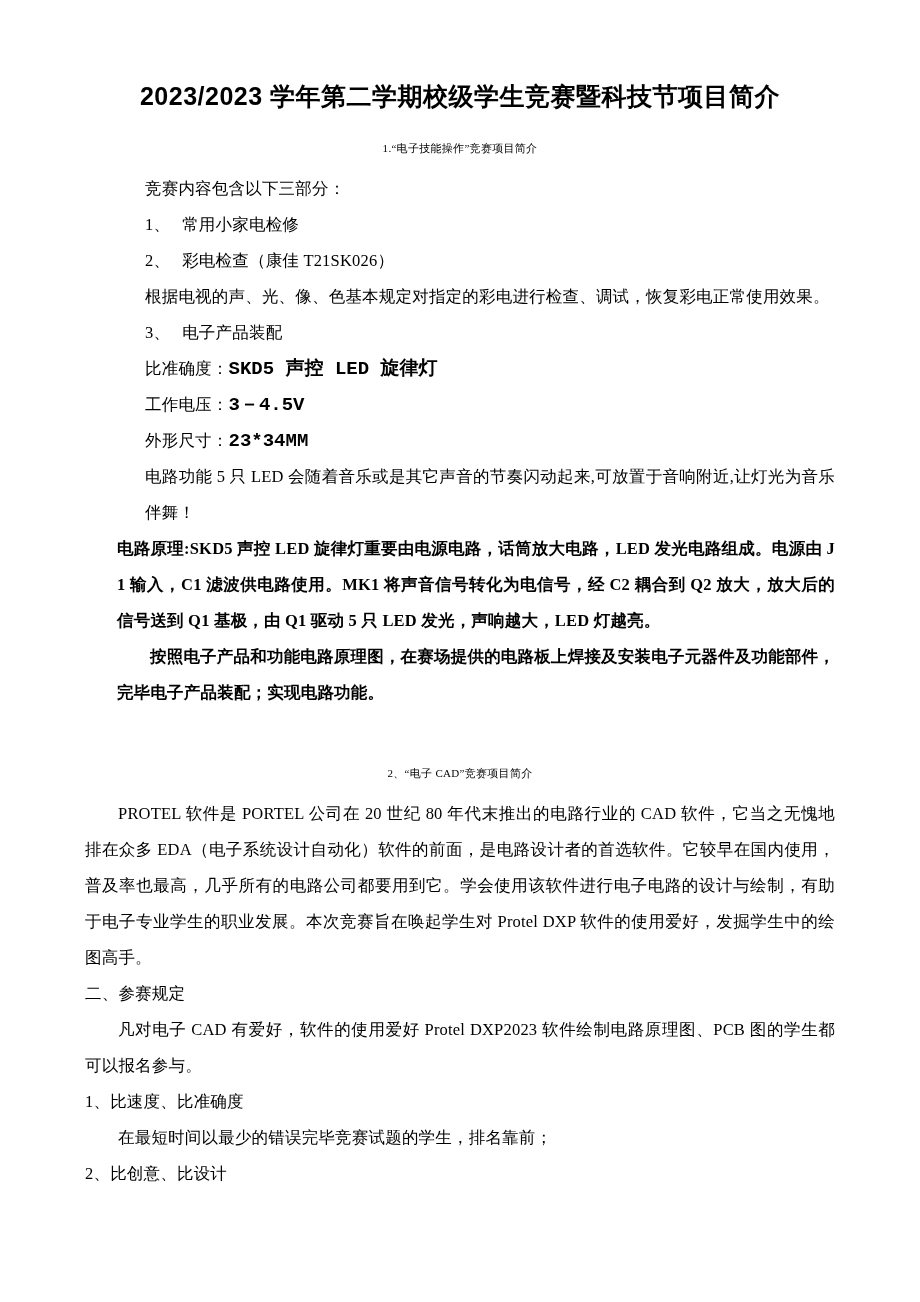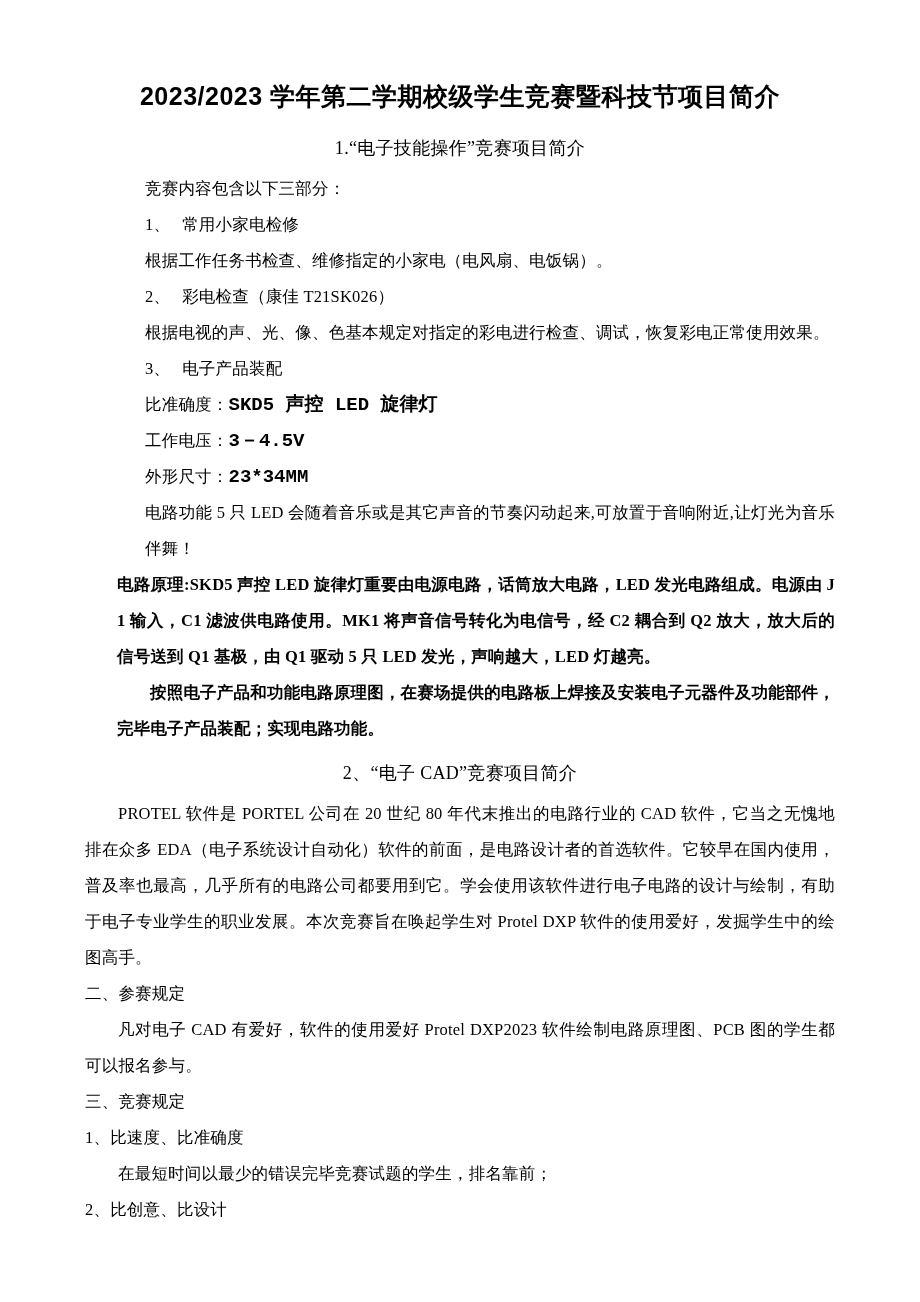--- a/index.html
+++ b/index.html
@@ -41,21 +41,21 @@
   .section {
     position: absolute;
     left: 85px;
     width: 750px;
   }
   #section-1 { top: 133px; }
   #section-2 { top: 758px; }
 
   .section-heading {
     text-align: center;
-    font-size: 18px;
+    font-size: 11px;
     line-height: 30px;
     margin: 0 0 8px 0;
     letter-spacing: 0.3px;
   }
 
   
   .indent-block { padding-left: 28px; margin-left: 32px; }
 
   p.line {
     margin: 0;
@@ -90,21 +90,20 @@
   <div class="section" id="section-1">
 
     <div class="section-heading">1.“电子技能操作”竞赛项目简介</div>
 
     <div class="indent-block">
 
       <p class="line">竞赛内容包含以下三部分：</p>
 
       <p class="line numbered"><span>1、</span><span class="num-gap"></span><span>常用小家电检修</span></p>
 
-      <p class="line">根据工作任务书检查、维修指定的小家电（电风扇、电饭锅）。</p>
 
       <p class="line numbered"><span>2、</span><span class="num-gap"></span><span>彩电检查（康佳 T21SK026）</span></p>
 
       <p class="line">根据电视的声、光、像、色基本规定对指定的彩电进行检查、调试，恢复彩电正常使用效果。</p>
 
       <p class="line numbered"><span>3、</span><span class="num-gap"></span><span>电子产品装配</span></p>
 
       <p class="line"><span>比准确度：</span><span class="mono">SKD5 声控 LED 旋律灯</span></p>
 
       <p class="line"><span>工作电压：</span><span class="mono">3－4.5V</span></p>
@@ -126,21 +125,20 @@
 
     <div>
 
 
       <p class="line indent-1">PROTEL 软件是 PORTEL 公司在 20 世纪 80 年代末推出的电路行业的 CAD 软件，它当之无愧地排在众多 EDA（电子系统设计自动化）软件的前面，是电路设计者的首选软件。它较早在国内使用，普及率也最高，几乎所有的电路公司都要用到它。学会使用该软件进行电子电路的设计与绘制，有助于电子专业学生的职业发展。本次竞赛旨在唤起学生对 Protel DXP 软件的使用爱好，发掘学生中的绘图高手。</p>
 
       <p class="line">二、参赛规定</p>
 
       <p class="line indent-1">凡对电子 CAD 有爱好，软件的使用爱好 Protel DXP2023 软件绘制电路原理图、PCB 图的学生都可以报名参与。</p>
 
-      <p class="line">三、竞赛规定</p>
 
       <p class="line">1、比速度、比准确度</p>
 
       <p class="line indent-1">在最短时间以最少的错误完毕竞赛试题的学生，排名靠前；</p>
 
       <p class="line">2、比创意、比设计</p>
 
     </div>
   </div>
 

